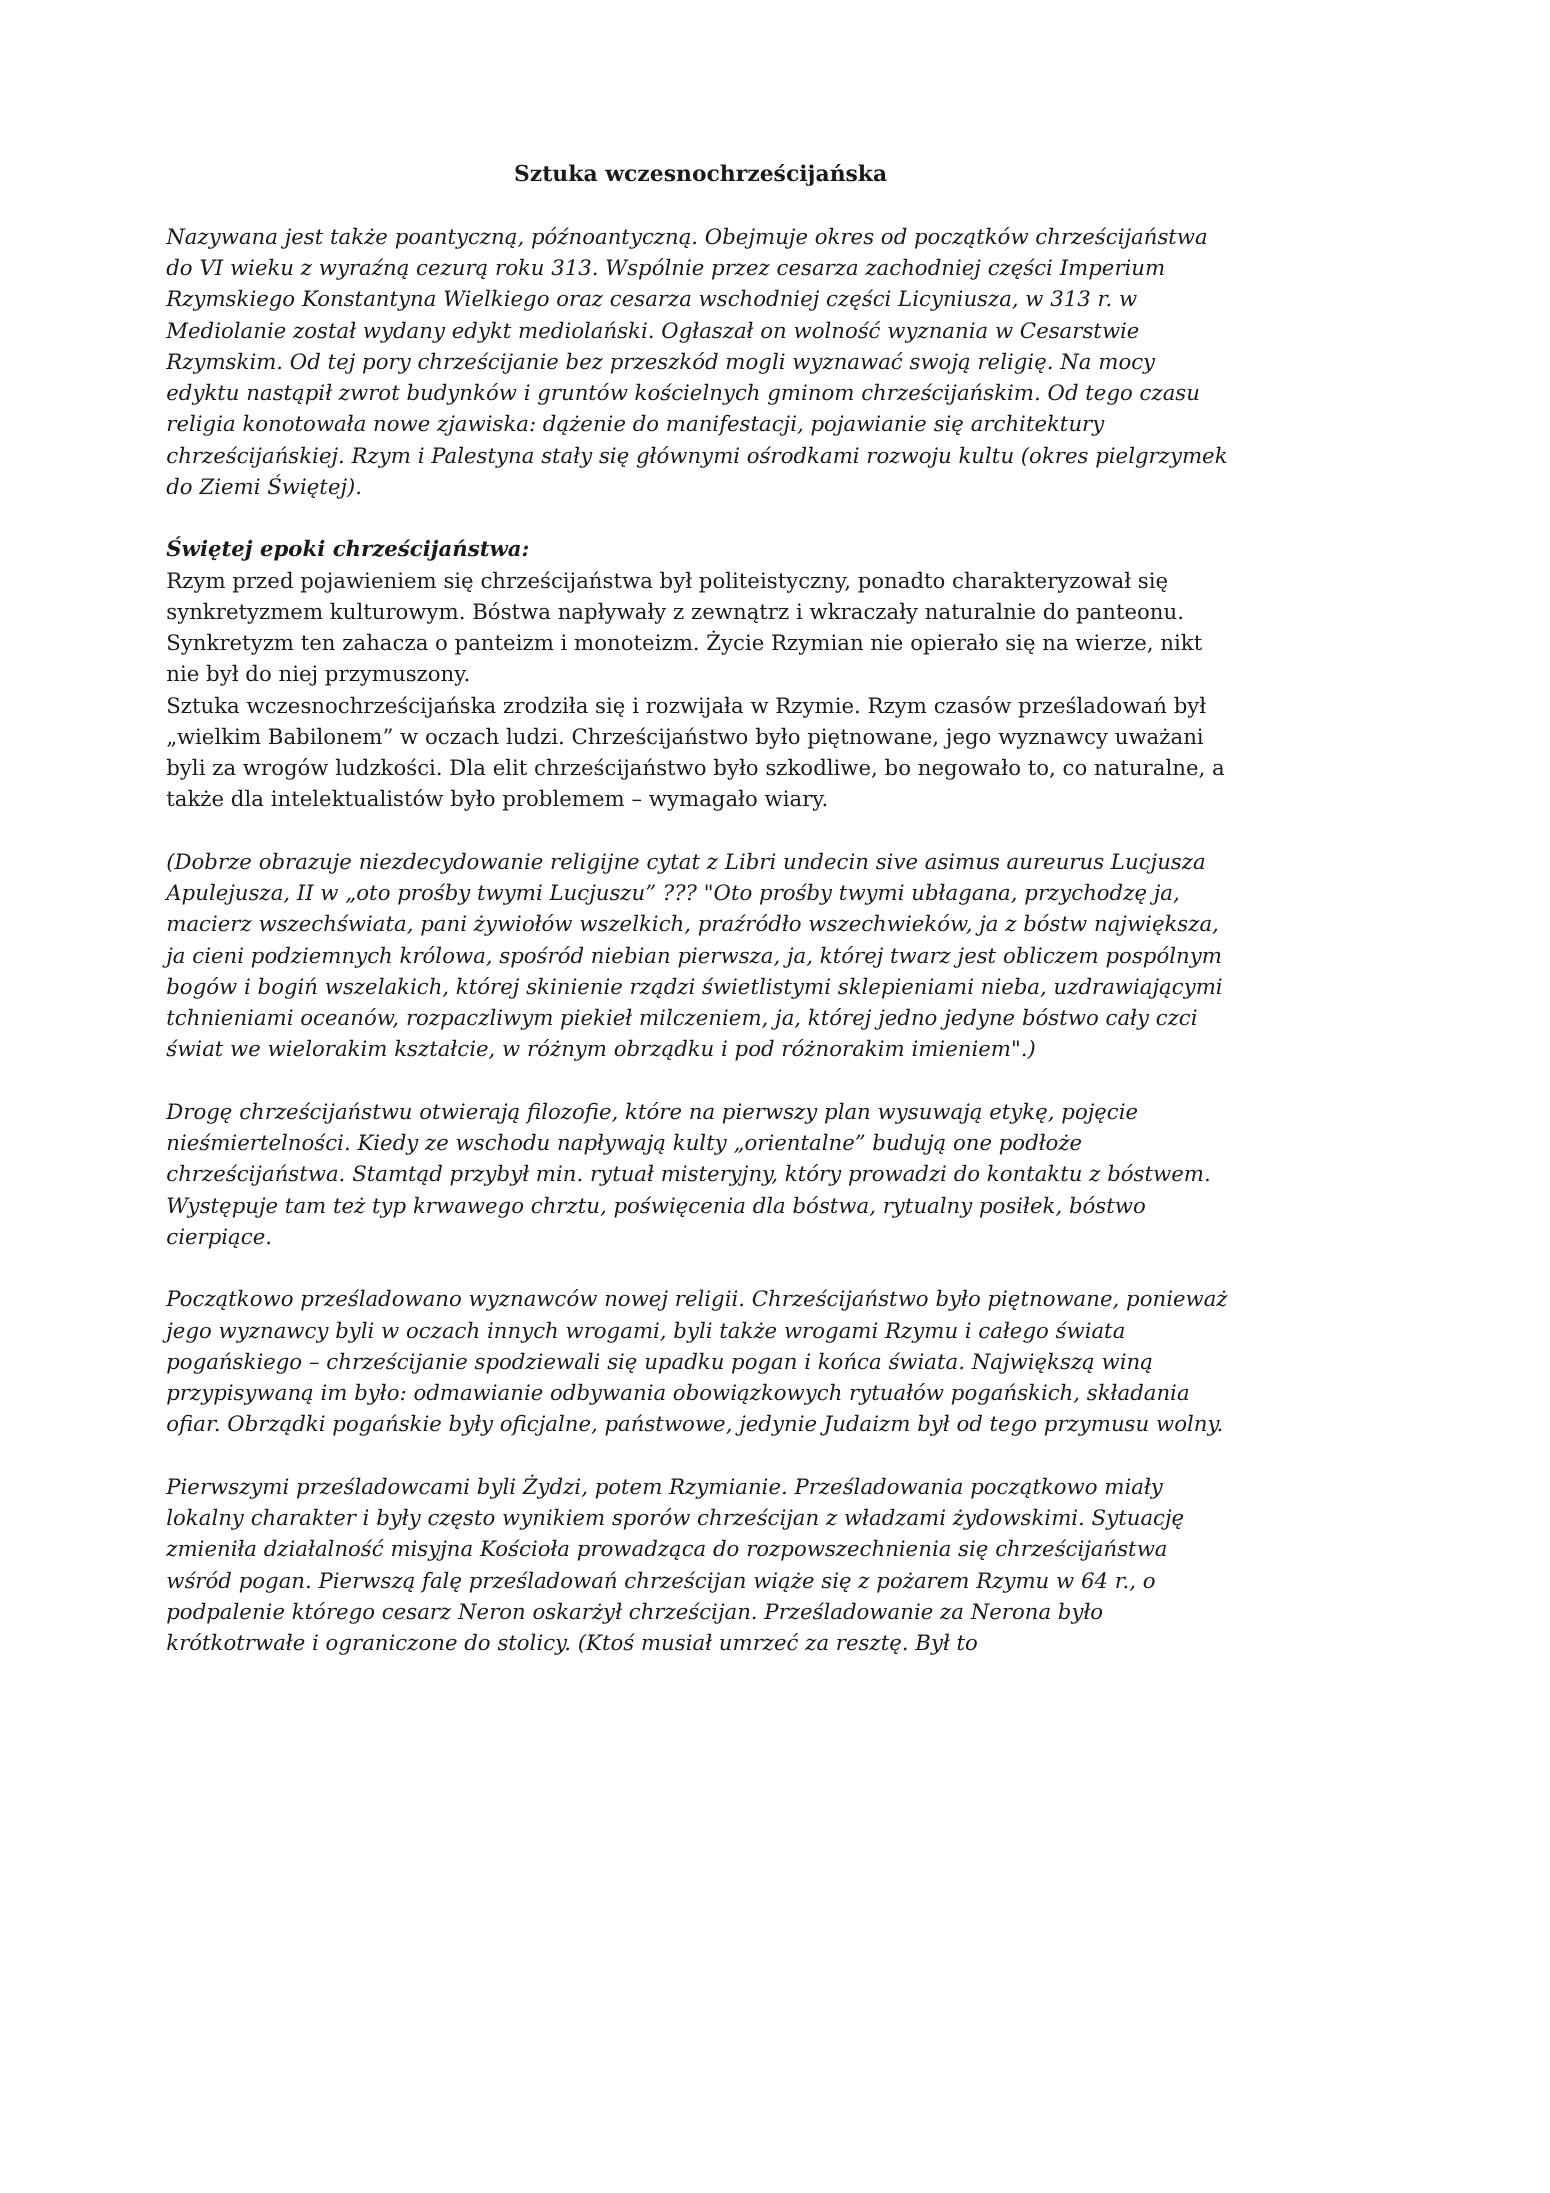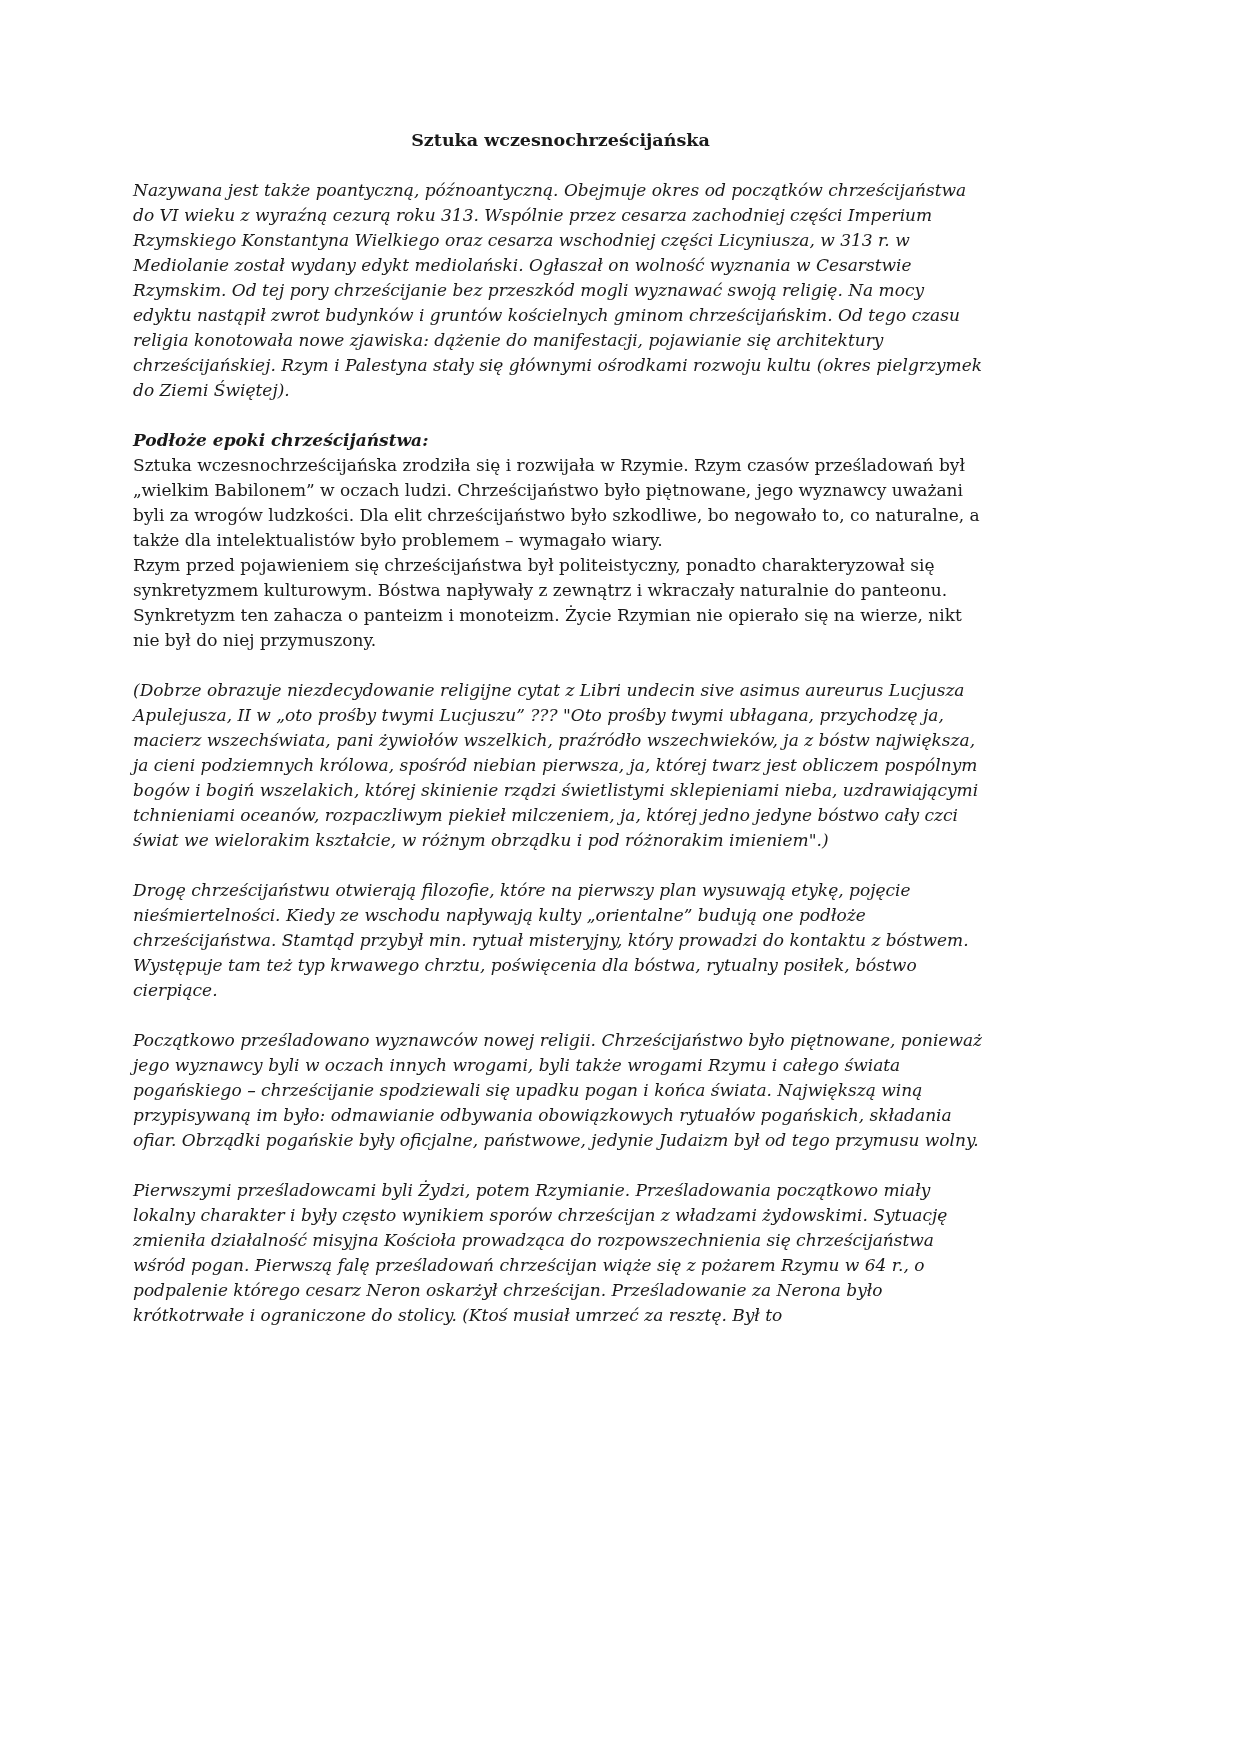--- a/index.html
+++ b/index.html
@@ -53,25 +53,25 @@
 </head>
 <body>
 
 <div class="page">
   <div class="content">
 
     <h1 class="doc-title">Sztuka wczesnochrześcijańska</h1>
 
     <p class="para gap">Nazywana jest także poantyczną, późnoantyczną. Obejmuje okres od początków chrześcijaństwa do VI wieku z wyraźną cezurą roku 313. Wspólnie przez cesarza zachodniej części Imperium Rzymskiego Konstantyna Wielkiego oraz cesarza wschodniej części Licyniusza, w 313 r. w Mediolanie został wydany edykt mediolański. Ogłaszał on wolność wyznania w Cesarstwie Rzymskim. Od tej pory chrześcijanie bez przeszkód mogli wyznawać swoją religię. Na mocy edyktu nastąpił zwrot budynków i gruntów kościelnych gminom chrześcijańskim. Od tego czasu religia konotowała nowe zjawiska: dążenie do manifestacji, pojawianie się architektury chrześcijańskiej. Rzym i Palestyna stały się głównymi ośrodkami rozwoju kultu (okres pielgrzymek do Ziemi Świętej).</p>
 
-    <p class="para gap heading">Podłoże epoki chrześcijaństwa:</p>
+    <p class="para gap heading">Świętej epoki chrześcijaństwa:</p>
+
+    <p class="para">Rzym przed pojawieniem się chrześcijaństwa był politeistyczny, ponadto charakteryzował się synkretyzmem kulturowym. Bóstwa napływały z zewnątrz i wkraczały naturalnie do panteonu. Synkretyzm ten zahacza o panteizm i monoteizm. Życie Rzymian nie opierało się na wierze, nikt nie był do niej przymuszony.</p>
 
     <p class="para">Sztuka wczesnochrześcijańska zrodziła się i rozwijała w Rzymie. Rzym czasów prześladowań był „wielkim Babilonem” w oczach ludzi. Chrześcijaństwo było piętnowane, jego wyznawcy uważani byli za wrogów ludzkości. Dla elit chrześcijaństwo było szkodliwe, bo negowało to, co naturalne, a także dla intelektualistów było problemem – wymagało wiary.</p>
-
-    <p class="para">Rzym przed pojawieniem się chrześcijaństwa był politeistyczny, ponadto charakteryzował się synkretyzmem kulturowym. Bóstwa napływały z zewnątrz i wkraczały naturalnie do panteonu. Synkretyzm ten zahacza o panteizm i monoteizm. Życie Rzymian nie opierało się na wierze, nikt nie był do niej przymuszony.</p>
 
     <p class="para gap">(Dobrze obrazuje niezdecydowanie religijne cytat z Libri undecin sive asimus aureurus Lucjusza Apulejusza, II w „oto prośby twymi Lucjuszu” ??? "Oto prośby twymi ubłagana, przychodzę ja, macierz wszechświata, pani żywiołów wszelkich, praźródło wszechwieków, ja z bóstw największa, ja cieni podziemnych królowa, spośród niebian pierwsza, ja, której twarz jest obliczem pospólnym bogów i bogiń wszelakich, której skinienie rządzi świetlistymi sklepieniami nieba, uzdrawiającymi tchnieniami oceanów, rozpaczliwym piekieł milczeniem, ja, której jedno jedyne bóstwo cały czci świat we wielorakim kształcie, w różnym obrządku i pod różnorakim imieniem".)</p>
 
     <p class="para gap">Drogę chrześcijaństwu otwierają filozofie, które na pierwszy plan wysuwają etykę, pojęcie nieśmiertelności. Kiedy ze wschodu napływają kulty „orientalne” budują one podłoże chrześcijaństwa. Stamtąd przybył min. rytuał misteryjny, który prowadzi do kontaktu z bóstwem. Występuje tam też typ krwawego chrztu, poświęcenia dla bóstwa, rytualny posiłek, bóstwo cierpiące.</p>
 
     <p class="para gap">Początkowo prześladowano wyznawców nowej religii. Chrześcijaństwo było piętnowane, ponieważ jego wyznawcy byli w oczach innych wrogami, byli także wrogami Rzymu i całego świata pogańskiego – chrześcijanie spodziewali się upadku pogan i końca świata. Największą winą przypisywaną im było: odmawianie odbywania obowiązkowych rytuałów pogańskich, składania ofiar. Obrządki pogańskie były oficjalne, państwowe, jedynie Judaizm był od tego przymusu wolny.</p>
 
     <p class="para gap">Pierwszymi prześladowcami byli Żydzi, potem Rzymianie. Prześladowania początkowo miały lokalny charakter i były często wynikiem sporów chrześcijan z władzami żydowskimi. Sytuację zmieniła działalność misyjna Kościoła prowadząca do rozpowszechnienia się chrześcijaństwa wśród pogan. Pierwszą falę prześladowań chrześcijan wiąże się z pożarem Rzymu w 64 r., o podpalenie którego cesarz Neron oskarżył chrześcijan. Prześladowanie za Nerona było krótkotrwałe i ograniczone do stolicy. (Ktoś musiał umrzeć za resztę. Był to</p>
 
   </div>

